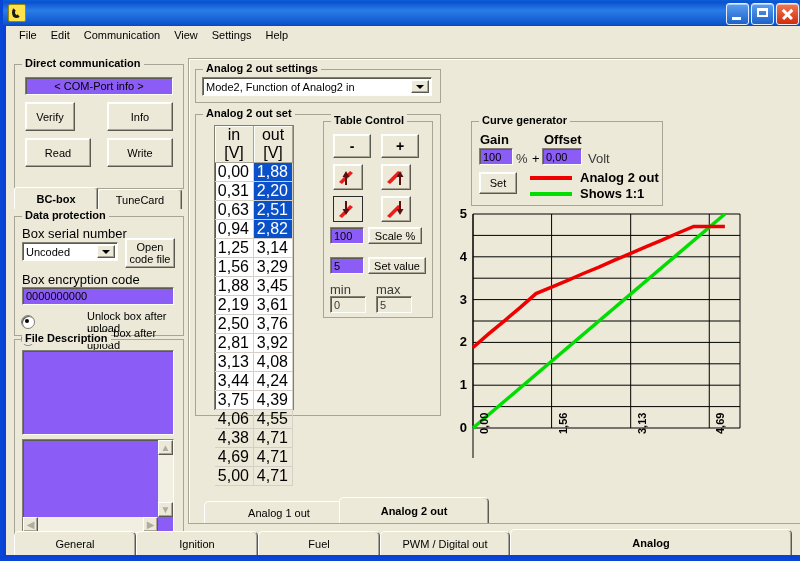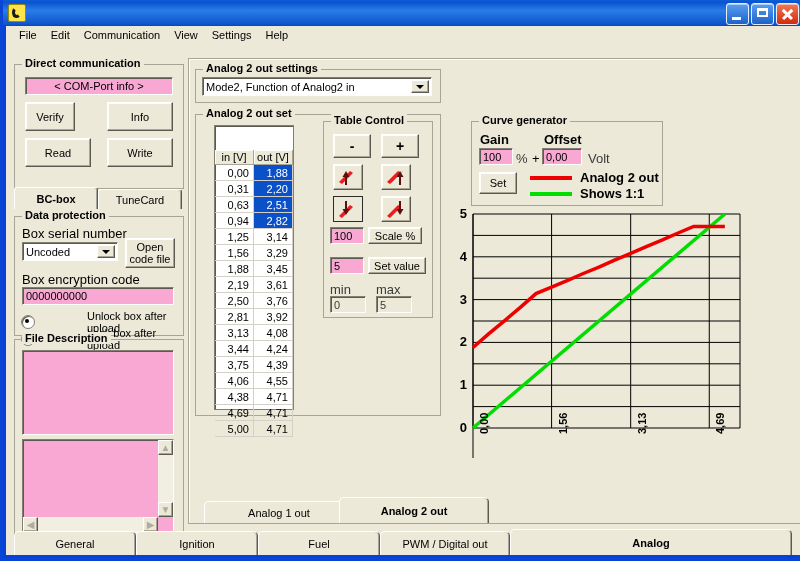--- a/index.html
+++ b/index.html
@@ -78,21 +78,21 @@
     font-size:11px;color:#000;text-align:center;
     display:flex;align-items:center;justify-content:center;
     box-sizing:border-box;cursor:default;
   }
   .btn.pressedfocus{
     border:1px solid #2b2b2b;
     box-shadow:none;
   }
   
   .field{
-    background:#f9a8d4;border:1px solid #7f7f72;
+    background:#8b5cf6;border:1px solid #7f7f72;
     border-right-color:#fdfdfa;border-bottom-color:#fdfdfa;
     box-shadow:inset 1px 1px 0 #5a5a50;
     box-sizing:border-box;font-size:11px;color:#000;
     display:flex;align-items:center;padding-left:3px;overflow:hidden;
   }
   .field.gray{background:#ece9d8;color:#3a3a3a;}
   .field.ctr{justify-content:center;padding-left:0;}
   
   .combo{
     background:#fff;border:1px solid #7f7f72;
@@ -126,21 +126,21 @@
     border:1px solid #fff;border-bottom:0;
     border-right-color:#5a5a50;
     box-shadow:inset -1px 0 0 #a8a496;
     border-radius:3px 3px 0 0;
     display:flex;align-items:center;justify-content:center;
     font-size:11px;box-sizing:border-box;
   }
   .tab.sel{font-weight:bold;}
   
   .tbl{position:absolute;border:1px solid #7f7f72;box-shadow:inset 1px 1px 0 #5a5a50;background:#fff;box-sizing:border-box;}
-  .tbl table{border-collapse:collapse;font-size:11px;width:100%;margin-top:24px;}
+  .tbl table{border-collapse:collapse;font-size:16px;width:100%;}
   .tbl th{
     background:#ece9d8;border:1px solid #a8a496;border-top:0;border-left:0;
     font-weight:normal;text-align:center;height:14px;padding:0 2px;
     box-shadow:inset 1px 1px 0 #fdfdfa;
   }
   .tbl td{
     border-right:1px solid #d4d0c8;border-bottom:1px solid #d4d0c8;
     text-align:right;padding:0 4px 0 2px;height:15px;
   }
   .tbl td.sel{background:#0a50c8;color:#fff;}

